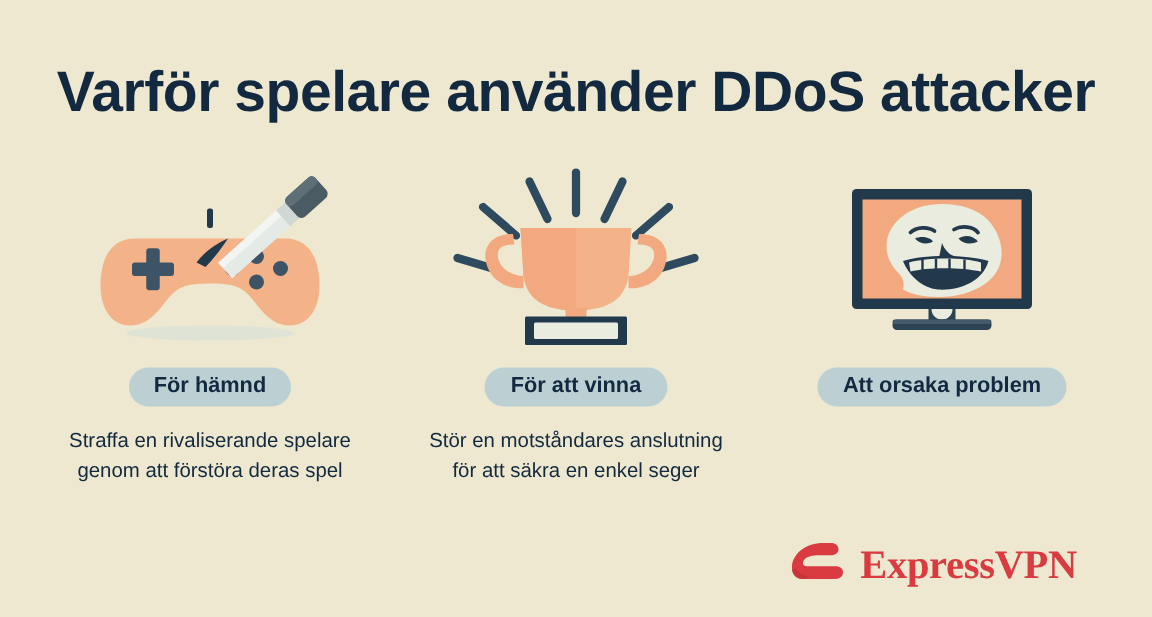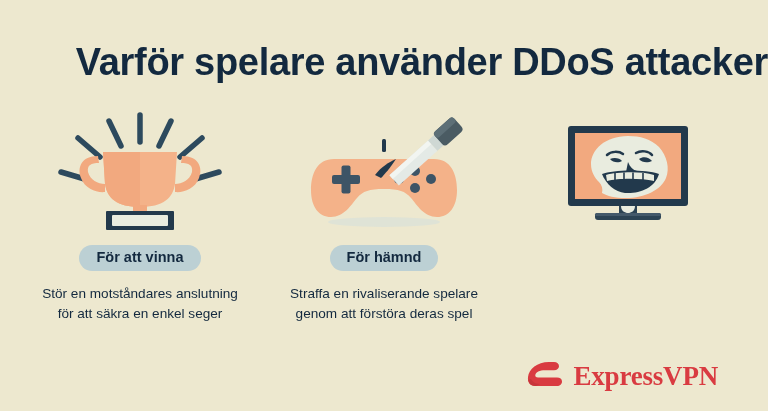--- a/index.html
+++ b/index.html
@@ -19,21 +19,21 @@
     position: relative;
     width: 768px;
     height: 411px;
     box-sizing: border-box;
   }
   #page-title {
     position: absolute;
     top: 39px;
     left: 0;
     width: 768px;
-    text-align: right;
+    text-align: center;
     font-size: 38px;
     font-weight: bold;
     letter-spacing: -0.3px;
     color: #13293f;
     line-height: 46px;
     white-space: nowrap;
   }
   #columns {
     position: absolute;
     top: 112px;
@@ -96,20 +96,46 @@
   }
 </style>
 </head>
 <body>
 
 <div id="infographic">
 
   <div id="page-title">Varför spelare använder DDoS attacker</div>
 
   <div id="columns">
+
+    <div class="column">
+      <div class="icon-area">
+        <svg width="190" height="118" viewBox="0 0 190 118">
+          <ellipse cx="95" cy="110" rx="56" ry="5" fill="#dfe3d6"></ellipse>
+          <path d="M45 47 C28 47 22 62 22 78 C22 95 30 105 42 105 C55 105 62 93 68 86 C74 79 80 77 95 77 C110 77 116 79 122 86 C128 93 135 105 148 105 C160 105 168 95 168 78 C168 62 162 47 145 47 Z" fill="#f4b289"></path>
+          <rect x="43" y="63" width="28" height="9" rx="2" fill="#3d5466"></rect>
+          <rect x="52.5" y="53.5" width="9" height="28" rx="2" fill="#3d5466"></rect>
+          <circle cx="126" cy="59" r="5" fill="#3d5466"></circle>
+          <circle cx="142" cy="67" r="5" fill="#3d5466"></circle>
+          <circle cx="126" cy="76" r="5" fill="#3d5466"></circle>
+          <circle cx="110" cy="67" r="5" fill="#3d5466"></circle>
+          <rect x="93" y="27" width="4" height="13" rx="1.5" fill="#22394c"></rect>
+          <path d="M86 63 C92 55 100 50 107 47 C101 56 96 62 92 66 Z" fill="#22394c"></path>
+          <g transform="rotate(-42 120 55)">
+            <path d="M100 48 L152 48 L152 62 L100 62 Z" fill="#e4eae6"></path>
+            <path d="M100 48 L152 48 L152 53 L100 53 Z" fill="#f2f5f1"></path>
+            <path d="M152 48 L160 48 L162 55 L160 62 L152 62 Z" fill="#cfd8d4"></path>
+            <rect x="160" y="46" width="26" height="18" rx="4" fill="#4a5b63"></rect>
+            <rect x="160" y="46" width="26" height="7" rx="3" fill="#5d6f77"></rect>
+          </g>
+        </svg>
+      </div>
+      <div class="badge">För hämnd</div>
+      <div class="caption">Straffa en rivaliserande spelare genom att förstöra deras spel</div>
+    </div>
 
     <div class="column">
       <div class="icon-area">
         <svg width="190" height="118" viewBox="0 0 190 118">
           <g stroke="#2d4a5e" stroke-width="5.5" stroke-linecap="round">
             <line x1="95" y1="3" x2="95" y2="30"></line>
             <line x1="64" y1="9" x2="76" y2="34"></line>
             <line x1="126" y1="9" x2="114" y2="34"></line>
             <line x1="33" y1="26" x2="55" y2="45"></line>
             <line x1="157" y1="26" x2="135" y2="45"></line>
@@ -121,46 +147,20 @@
           <path d="M58 40 L132 40 L130 72 C128 86 118 95 95 95 C72 95 62 86 60 72 Z" fill="#f4b289"></path>
           <path d="M58 40 L95 40 L95 95 C72 95 62 86 60 72 Z" fill="#f2a97f"></path>
           <rect x="88" y="93" width="14" height="10" fill="#f2a97f"></rect>
           <path d="M78 103 L112 103 L109 112 L81 112 Z" fill="#f4b289"></path>
           <rect x="61" y="99" width="68" height="19" rx="1" fill="#22394c"></rect>
           <rect x="67" y="103" width="56" height="11" rx="1" fill="#e9ecdf"></rect>
         </svg>
       </div>
       <div class="badge">För att vinna</div>
       <div class="caption">Stör en motståndares anslutning för att säkra en enkel seger</div>
-    </div>
-
-    <div class="column">
-      <div class="icon-area">
-        <svg width="190" height="118" viewBox="0 0 190 118">
-          <ellipse cx="95" cy="110" rx="56" ry="5" fill="#dfe3d6"></ellipse>
-          <path d="M45 47 C28 47 22 62 22 78 C22 95 30 105 42 105 C55 105 62 93 68 86 C74 79 80 77 95 77 C110 77 116 79 122 86 C128 93 135 105 148 105 C160 105 168 95 168 78 C168 62 162 47 145 47 Z" fill="#f4b289"></path>
-          <rect x="43" y="63" width="28" height="9" rx="2" fill="#3d5466"></rect>
-          <rect x="52.5" y="53.5" width="9" height="28" rx="2" fill="#3d5466"></rect>
-          <circle cx="126" cy="59" r="5" fill="#3d5466"></circle>
-          <circle cx="142" cy="67" r="5" fill="#3d5466"></circle>
-          <circle cx="126" cy="76" r="5" fill="#3d5466"></circle>
-          <circle cx="110" cy="67" r="5" fill="#3d5466"></circle>
-          <rect x="93" y="27" width="4" height="13" rx="1.5" fill="#22394c"></rect>
-          <path d="M86 63 C92 55 100 50 107 47 C101 56 96 62 92 66 Z" fill="#22394c"></path>
-          <g transform="rotate(-42 120 55)">
-            <path d="M100 48 L152 48 L152 62 L100 62 Z" fill="#e4eae6"></path>
-            <path d="M100 48 L152 48 L152 53 L100 53 Z" fill="#f2f5f1"></path>
-            <path d="M152 48 L160 48 L162 55 L160 62 L152 62 Z" fill="#cfd8d4"></path>
-            <rect x="160" y="46" width="26" height="18" rx="4" fill="#4a5b63"></rect>
-            <rect x="160" y="46" width="26" height="7" rx="3" fill="#5d6f77"></rect>
-          </g>
-        </svg>
-      </div>
-      <div class="badge">För hämnd</div>
-      <div class="caption">Straffa en rivaliserande spelare genom att förstöra deras spel</div>
     </div>
 
     <div class="column">
       <div class="icon-area">
         <svg width="190" height="118" viewBox="0 0 190 118">
           <rect x="35" y="14" width="120" height="80" rx="3" fill="#22394c"></rect>
           <rect x="42" y="21" width="106" height="66" fill="#f2a97f"></rect>
           <g>
             <path d="M95 24 C72 24 58 38 58 52 C58 60 62 66 66 70 C69 73 70 77 69 81 C74 84 82 86 93 86 C112 86 128 78 133 66 C137 56 134 44 126 35 C118 27 107 24 95 24 Z" fill="#e9ecdf"></path>
             <path d="M74 43 C78 39 86 39 90 42" stroke="#22394c" stroke-width="2.5" fill="none" stroke-linecap="round"></path>
@@ -176,20 +176,21 @@
               <line x1="100" y1="60.5" x2="100" y2="68"></line>
               <line x1="110" y1="61" x2="110" y2="68"></line>
             </g>
           </g>
           <path d="M86 94 L104 94 L104 102 L86 102 Z" fill="#2c4354"></path>
           <path d="M88 94 C88 99 92 101 95 101 C98 101 102 99 102 94 Z" fill="#e9ecdf"></path>
           <rect x="62" y="101" width="66" height="7" rx="3" fill="#2c4354"></rect>
           <rect x="62" y="101" width="66" height="3" rx="1.5" fill="#44596a"></rect>
         </svg>
       </div>
+      <div class="badge">Att orsaka problem</div>
     </div>
 
   </div>
 
   <div id="brand-logo">
     <svg width="40" height="34" viewBox="0 0 40 34">
       <path d="M25 3 C13 3 5 10 4 18 C3.4 23 6 27 11 27 L33 27 C36 27 38 25 38 22.5 C38 20 36 18.5 33 18.5 L14 18.5 C12 18.5 11 17.5 11.3 16 C11.8 13.2 15.5 11.2 21 11.2 L30 11.2 C33 11.2 35 9.5 35 7.2 C35 4.7 33 3 30 3 Z" fill="#d93b41"></path>
       <path d="M7 20 C7 20 9 25 16 25 L12 27 C7 27 4.6 24 4.2 21 Z" fill="#c7353b"></path>
     </svg>
     <div id="brand-wordmark">ExpressVPN</div>

